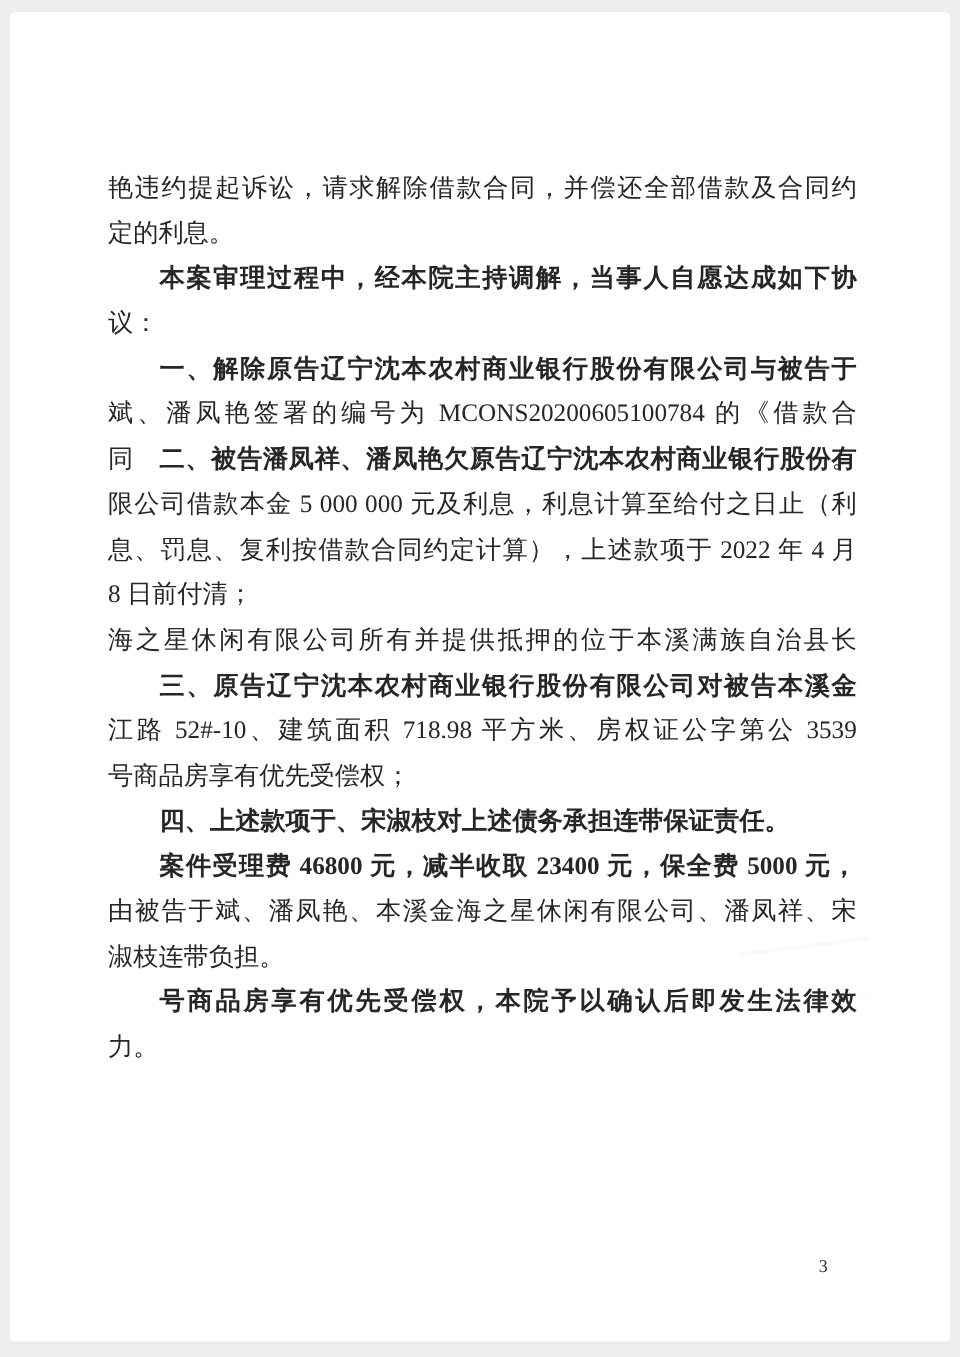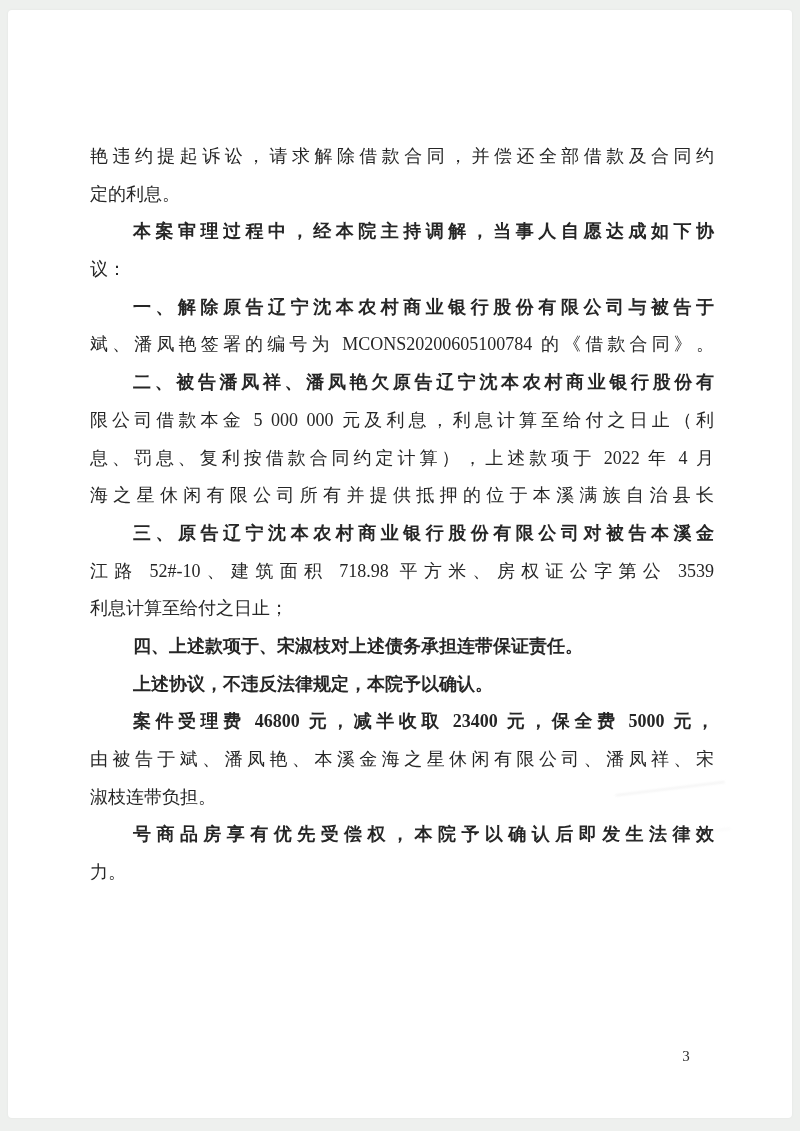--- a/index.html
+++ b/index.html
@@ -27,21 +27,21 @@
     border-radius: 4px;
     box-shadow: 0 0 3px rgba(0,0,0,0.05);
   }
   .text-block {
     position: absolute;
     left: 82px;
     top: 128px;
     width: 624px;
   }
   .line {
-    font-size: 18px;
+    font-size: 21px;
     line-height: 37.7px;
     height: 37.7px;
     color: #262626;
     text-align: left;
     overflow: visible;
     white-space: normal;
   }
   .line.fill {
     text-align: justify;
     -moz-text-align-last: justify;
@@ -81,26 +81,26 @@
     <div class="text-block">
         <div class="line fill">艳违约提起诉讼，请求解除借款合同，并偿还全部借款及合同约</div>
         <div class="line">定的利息。</div>
         <div class="line indent fill">本案审理过程中，经本院主持调解，当事人自愿达成如下协</div>
         <div class="line">议：</div>
         <div class="line indent fill">一、解除原告辽宁沈本农村商业银行股份有限公司与被告于</div>
         <div class="line fill">斌、潘凤艳签署的编号为 MCONS20200605100784 的《借款合同》。</div>
         <div class="line indent fill">二、被告潘凤祥、潘凤艳欠原告辽宁沈本农村商业银行股份有</div>
         <div class="line fill">限公司借款本金 5 000 000 元及利息，利息计算至给付之日止（利</div>
         <div class="line fill">息、罚息、复利按借款合同约定计算），上述款项于 2022 年 4 月</div>
+        <div class="line">8 日前付清；</div>
         <div class="line fill">海之星休闲有限公司所有并提供抵押的位于本溪满族自治县长</div>
         <div class="line indent fill">三、原告辽宁沈本农村商业银行股份有限公司对被告本溪金</div>
         <div class="line fill">江路 52#-10、建筑面积 718.98 平方米、房权证公字第公 3539</div>
-        <div class="line">利息计算至给付之日止；</div>
+        <div class="line">号商品房享有优先受偿权；</div>
         <div class="line indent">四、上述款项于、宋淑枝对上述债务承担连带保证责任。</div>
-        <div class="line indent">上述协议，不违反法律规定，本院予以确认。</div>
         <div class="line indent fill">案件受理费 46800 元，减半收取 23400 元，保全费 5000 元，</div>
         <div class="line fill">由被告于斌、潘凤艳、本溪金海之星休闲有限公司、潘凤祥、宋</div>
         <div class="line">淑枝连带负担。</div>
         <div class="line indent fill">号商品房享有优先受偿权，本院予以确认后即发生法律效</div>
         <div class="line">力。</div>
       </div>
     <div class="crease-mark"></div>
     <div class="page-number">3</div>
   </div>
 </div>

